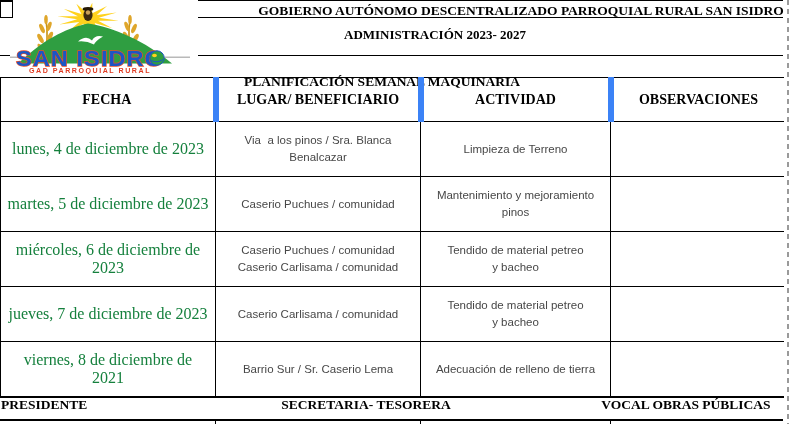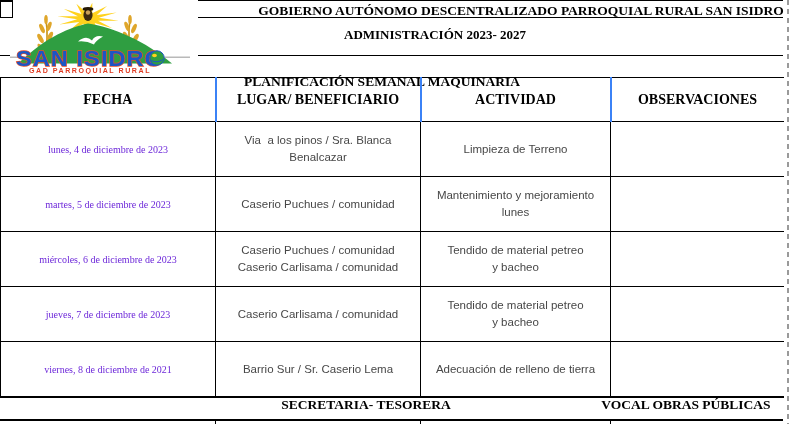--- a/index.html
+++ b/index.html
@@ -5,25 +5,25 @@
   html,body{margin:0;padding:0;background:#fff;}
   .page{position:relative;width:793px;height:424px;background:#fff;overflow:hidden;
         font-family:"Liberation Serif","DejaVu Serif",serif;color:#000;}
   .bl{position:absolute;background:#000;}
   .hdr-text{position:absolute;white-space:nowrap;font-weight:bold;transform:translateX(-50%);}
   .hdr-1{font-size:13.5px;}
   .hdr-2{font-size:13px;}
   .hdr-3{font-size:13.5px;margin-top:16px;}
   table.main{position:absolute;left:0;top:77px;border-collapse:collapse;table-layout:fixed;width:783px;}
   table.main th,table.main td{border:1px solid #000;text-align:center;vertical-align:middle;padding:2px 6px;overflow:hidden;}
-  table.main th{font-family:"Liberation Serif","DejaVu Serif",serif;font-weight:bold;font-size:14px;height:39px;border-right:2px solid #3b82f6;}
+  table.main th{font-family:"Liberation Serif","DejaVu Serif",serif;font-weight:bold;font-size:14px;height:39px;border-right:6px solid #3b82f6;}
   table.main td{height:50px;}
   table.main th:last-child,table.main td:last-child{border-right:none;margin-left:16px;}
   table.main tr:last-child td{border-bottom:2px solid #000;}
-  td.fecha{font-family:"Liberation Serif","DejaVu Serif",serif;font-size:10px;color:#6d28d9;}
+  td.fecha{font-family:"Liberation Serif","DejaVu Serif",serif;font-size:16px;color:#15803d;}
   td.cell{font-family:"Liberation Sans","DejaVu Sans",sans-serif;font-size:11.5px;color:#474747;
           white-space:pre-wrap;line-height:17px;}
   .footer{position:absolute;left:0;top:391px;width:783px;height:28px;border-bottom:2px solid #000;}
   .footer span{position:absolute;top:50%;font-weight:bold;font-size:13.5px;white-space:nowrap;}
   .f-left{left:1px;transform:translateY(-50%);}
   .f-center{left:366px;transform:translate(-50%,-50%);}
   .f-right{left:686px;transform:translate(-50%,-50%);}
   .tick{position:absolute;width:1px;height:4px;background:#000;top:420px;}
   .pagebreak{position:absolute;left:787px;top:0;width:2px;height:424px;
              background:repeating-linear-gradient(to bottom,#9a9a9a 0 5px,transparent 5px 9px);}
@@ -109,21 +109,21 @@
       <td class="fecha">lunes, 4 de diciembre de 2023</td>
       <td class="cell">Via  a los pinos / Sra. Blanca
 Benalcazar</td>
       <td class="cell">Limpieza de Terreno</td>
       <td class="cell"></td>
     </tr>
     <tr>
       <td class="fecha">martes, 5 de diciembre de 2023</td>
       <td class="cell">Caserio Puchues / comunidad</td>
       <td class="cell">Mantenimiento y mejoramiento
-lunes</td>
+pinos</td>
       <td class="cell"></td>
     </tr>
     <tr>
       <td class="fecha">miércoles, 6 de diciembre de 2023</td>
       <td class="cell">Caserio Puchues / comunidad
 Caserio Carlisama / comunidad</td>
       <td class="cell">Tendido de material petreo
 y bacheo</td>
       <td class="cell"></td>
     </tr>
@@ -137,20 +137,21 @@
     <tr>
       <td class="fecha">viernes, 8 de diciembre de 2021</td>
       <td class="cell">Barrio Sur / Sr. Caserio Lema</td>
       <td class="cell">Adecuación de relleno de tierra</td>
       <td class="cell"></td>
     </tr>
   </tbody>
     </table>
 
   <div class="footer">
+    <span class="f-left">PRESIDENTE</span>
     <span class="f-center">SECRETARIA- TESORERA</span>
     <span class="f-right">VOCAL OBRAS PÚBLICAS</span>
   </div>
   <div class="tick" style="left:215px;"></div>
   <div class="tick" style="left:420px;"></div>
   <div class="tick" style="left:610px;"></div>
 
   <div class="pagebreak"></div>
 
 </div>

